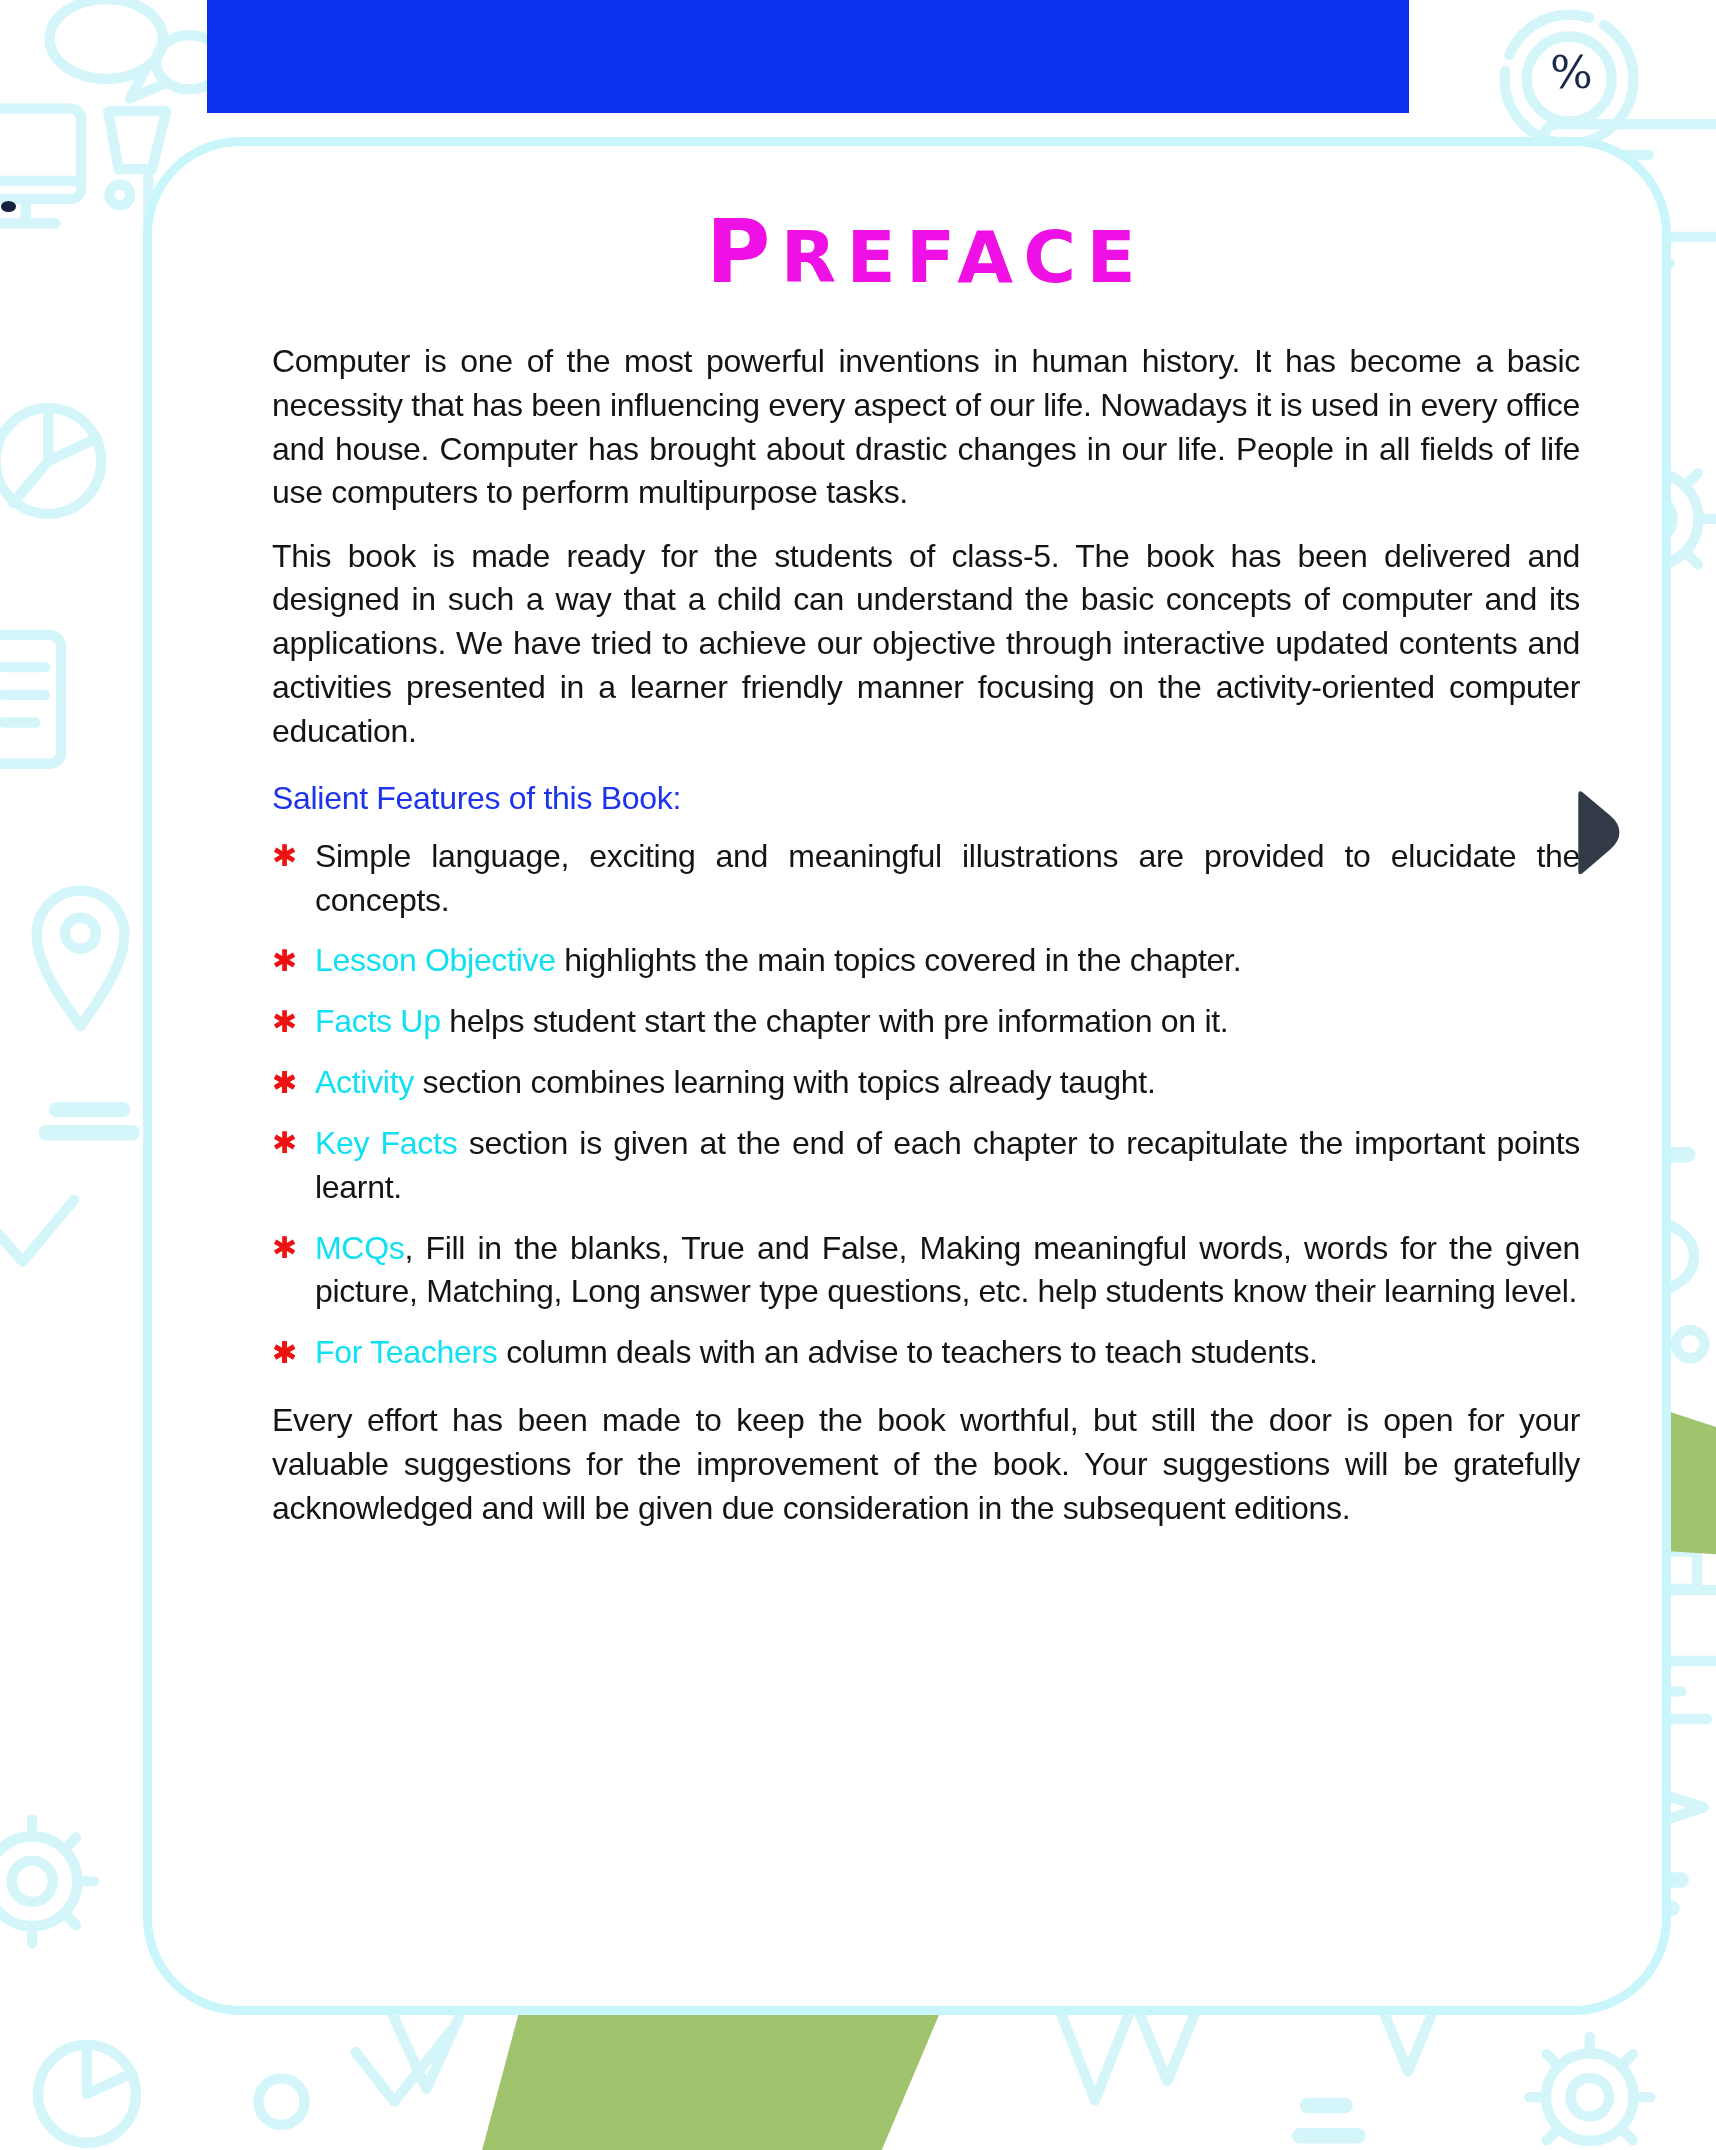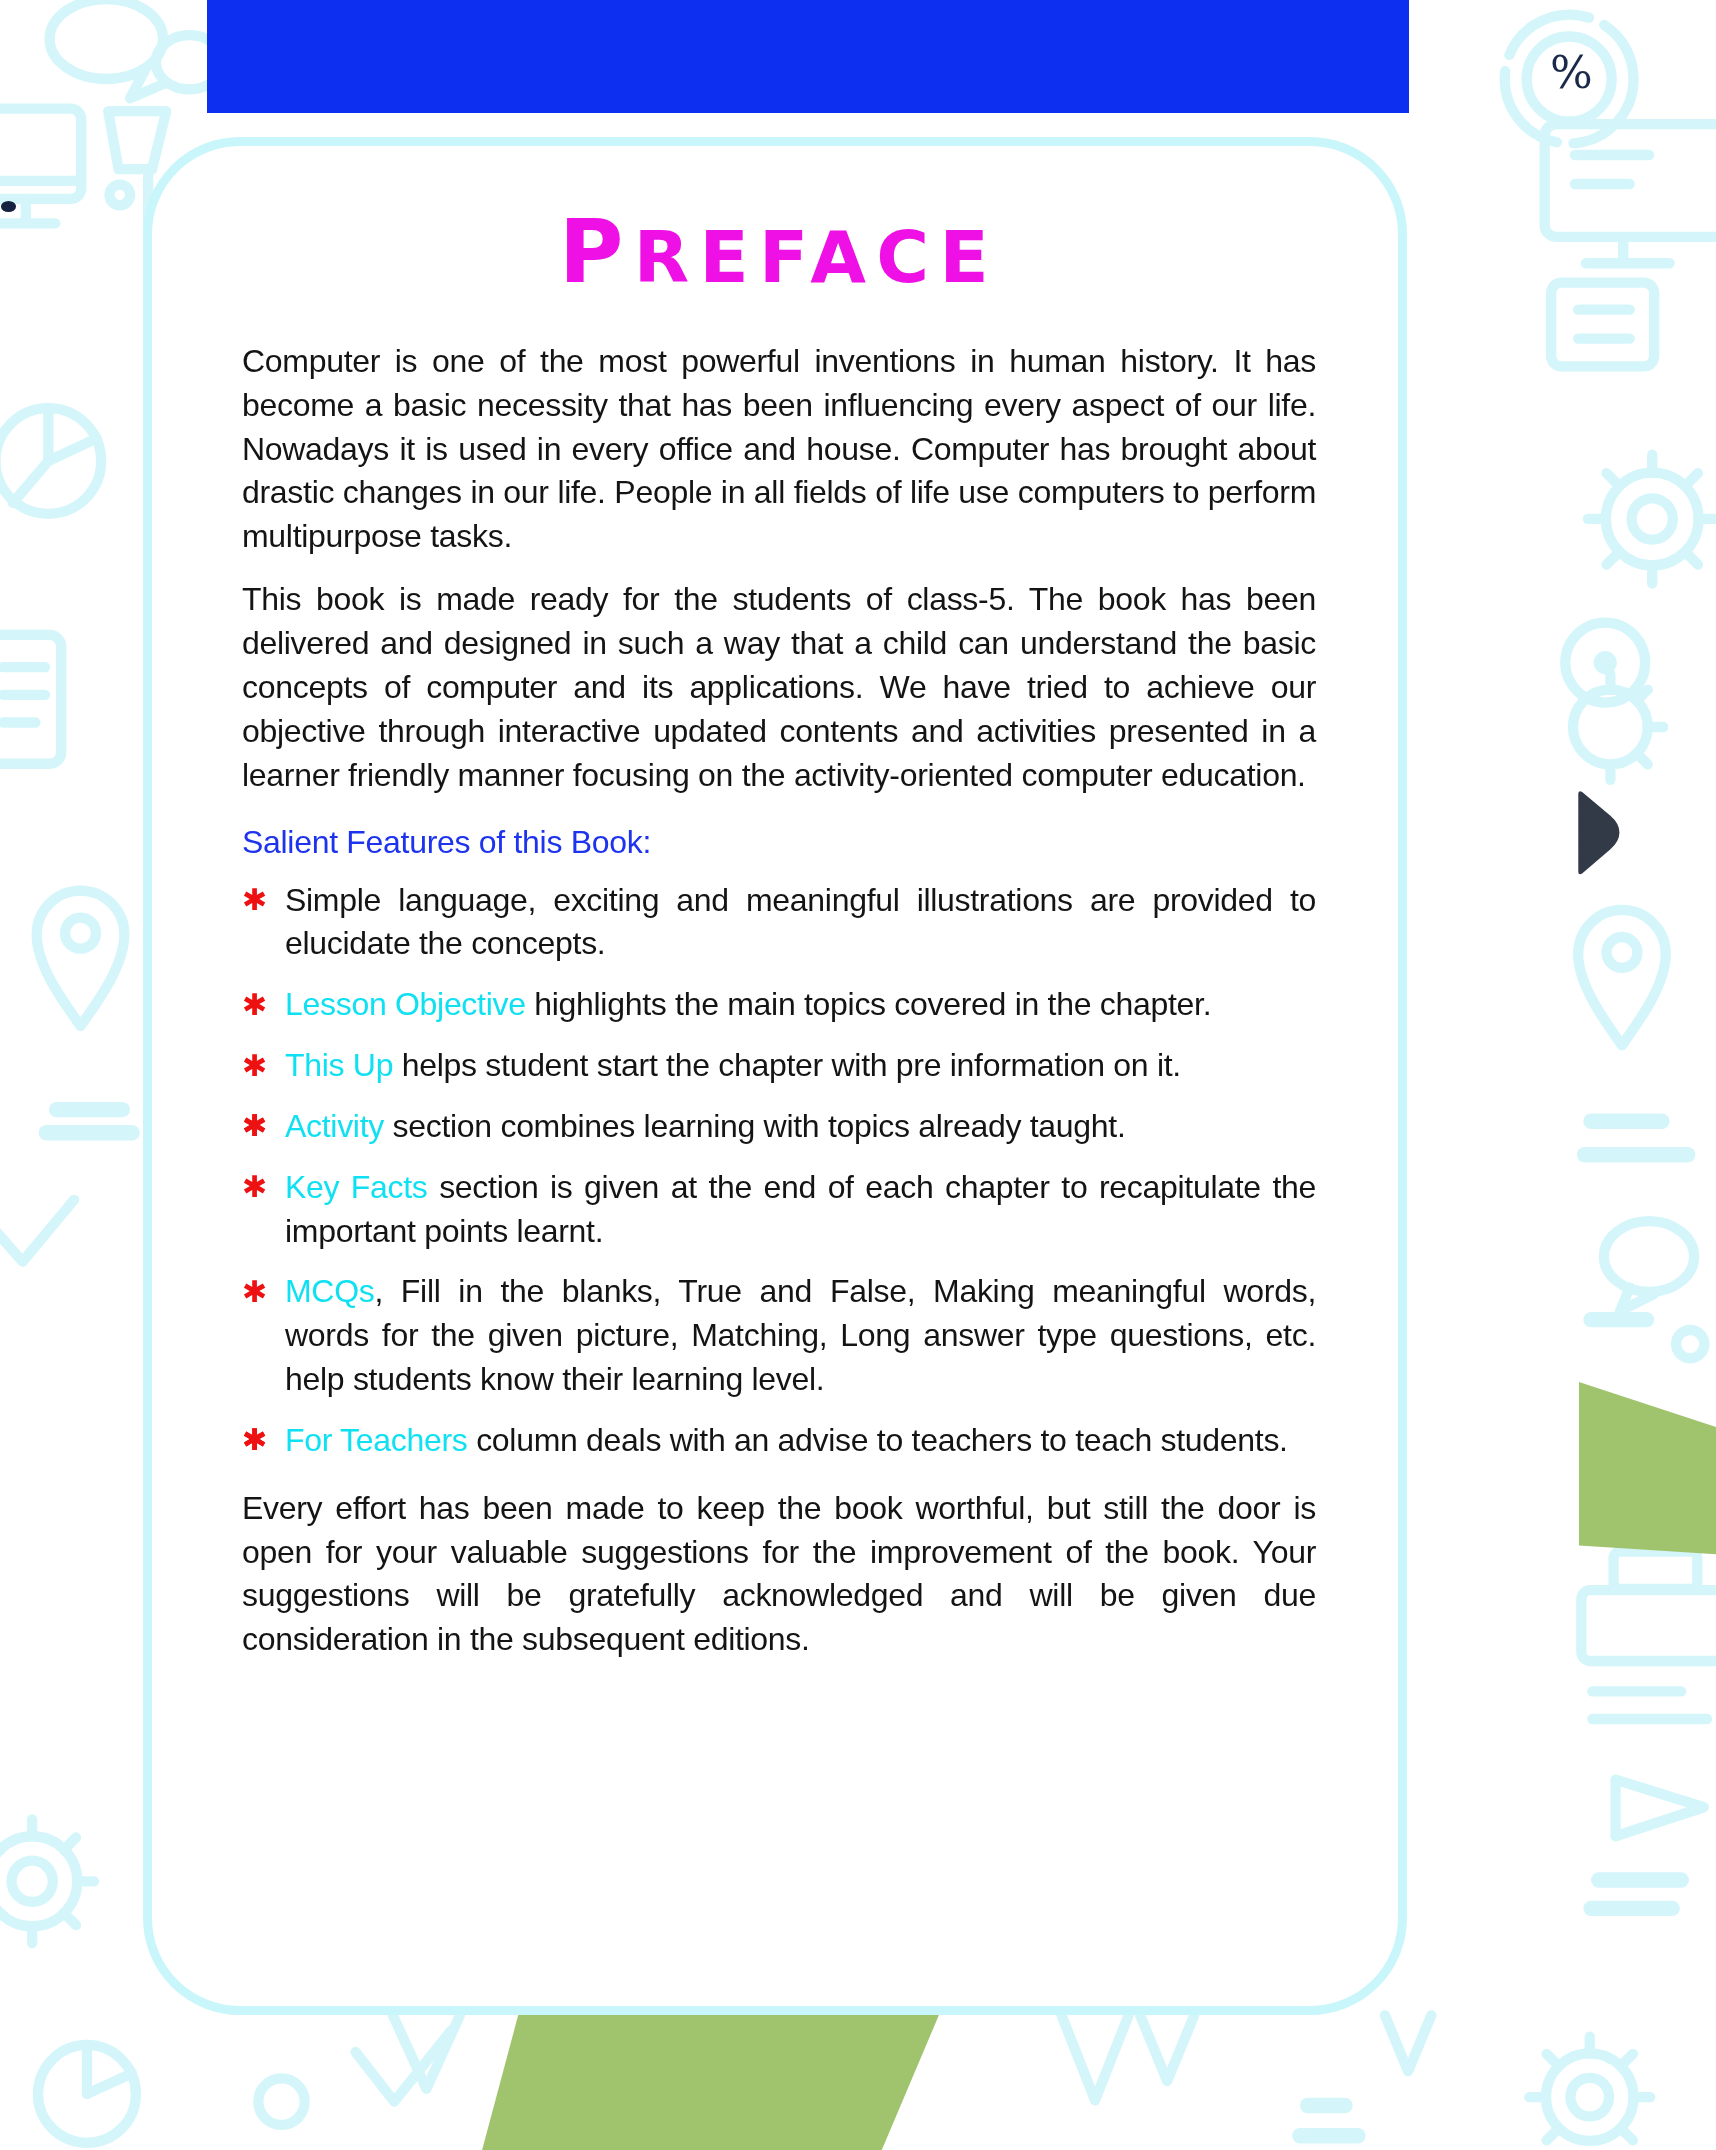--- a/index.html
+++ b/index.html
@@ -28,23 +28,23 @@
        background:#16213f;z-index:1;}
   
   .green-right{position:absolute;left:1579px;top:1382px;width:138px;height:174px;background:var(--green);
        clip-path:polygon(0 0,100% 26%,100% 99%,0 94%);z-index:1;}
   .green-bottom{position:absolute;left:480px;top:2014px;width:464px;height:137px;background:var(--green);
        clip-path:polygon(8.3% 0,99% 0,86.5% 100%,0.4% 100%);z-index:1;}
   
   svg.arrow{position:absolute;left:1577px;top:790px;width:45px;height:90px;z-index:3;}
   svg.arrow path{fill:var(--arrow-dark);}
   
-  .card{position:absolute;left:143px;top:137px;width:1264px;height:1878px;box-sizing:border-box;
+  .card{position:absolute;left:143px;top:137px;width:1528px;height:1878px;box-sizing:border-box;
         background:#ffffff;border:9px solid var(--card-border);border-radius:97px;
-        padding:37px 82px 0 90px;z-index:2;}
+        padding:37px 82px 0 120px;z-index:2;}
   h1.title{margin:17px 0 37px 0;text-align:center;color:var(--accent-magenta);
         font-family:"DejaVu Sans",sans-serif;font-weight:800;font-size:72px;letter-spacing:10.3px;}
   h1.title::first-letter{font-size:1.22em;}
   .para{margin:0 0 19.3px 0;font-size:32px;line-height:1.37;text-align:justify;letter-spacing:-0.3px;}
   h2.feat{margin:26px 0 18px 0;color:var(--heading-blue);font-size:32px;font-weight:400;letter-spacing:-0.3px;}
   ul.features{list-style:none;margin:0;padding:0;}
   ul.features li{position:relative;padding-left:43px;margin:0 0 17px 0;
         font-size:32px;line-height:1.37;text-align:justify;letter-spacing:-0.3px;}
   ul.features .ast{position:absolute;left:0;top:0.6px;color:var(--bullet-red);font-size:30px;}
   .hl{color:var(--keyword-cyan);}
@@ -220,21 +220,21 @@
 <div class="card">
   <h1 class="title">PREFACE</h1>
   <div>
       <p class="para">Computer is one of the most powerful inventions in human history. It has become a basic necessity that has been influencing every aspect of our life. Nowadays it is used in every office and house. Computer has brought about drastic changes in our life. People in all fields of life use computers to perform multipurpose tasks.</p>
       <p class="para">This book is made ready for the students of class-5. The book has been delivered and designed in such a way that a child can understand the basic concepts of computer and its applications. We have tried to achieve our objective through interactive updated contents and activities presented in a learner friendly manner focusing on the activity-oriented computer education.</p>
     </div>
   <h2 class="feat">Salient Features of this Book:</h2>
   <ul class="features">
       <li><span class="ast">✱</span><span><span>Simple language, exciting and meaningful illustrations are provided to elucidate the concepts.</span></span></li>
       <li><span class="ast">✱</span><span><span class="hl">Lesson Objective</span><span> highlights the main topics covered in the chapter.</span></span></li>
-      <li><span class="ast">✱</span><span><span class="hl">This Up</span><span> helps student start the chapter with pre information on it.</span></span></li>
+      <li><span class="ast">✱</span><span><span class="hl">Facts Up</span><span> helps student start the chapter with pre information on it.</span></span></li>
       <li><span class="ast">✱</span></li>
       <li><span class="ast">✱</span><span><span class="hl">Activity</span><span> section combines learning with topics already taught.</span></span></li>
       <li><span class="ast">✱</span><span><span class="hl">Key Facts</span><span> section is given at the end of each chapter to recapitulate the important points learnt.</span></span></li>
       <li><span class="ast">✱</span><span><span class="hl">MCQs</span><span>, Fill in the blanks, True and False, Making meaningful words, words for the given picture,  Matching, Long answer type questions, etc. help students know their learning level.</span></span></li>
       <li><span class="ast">✱</span></li>
       <li><span class="ast">✱</span><span><span class="hl">For Teachers</span><span> column deals with an advise to teachers to teach students.</span></span></li>
     </ul>
   <p class="closing">Every effort has been made to keep the book worthful, but still the door is open for your valuable suggestions for the improvement of the book. Your suggestions will be gratefully acknowledged and will be given due consideration in the subsequent editions.</p>
 </div>
 

